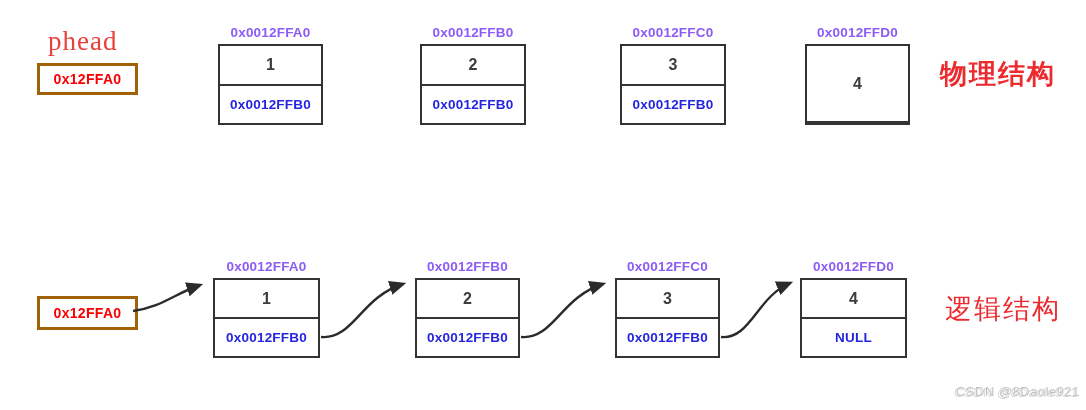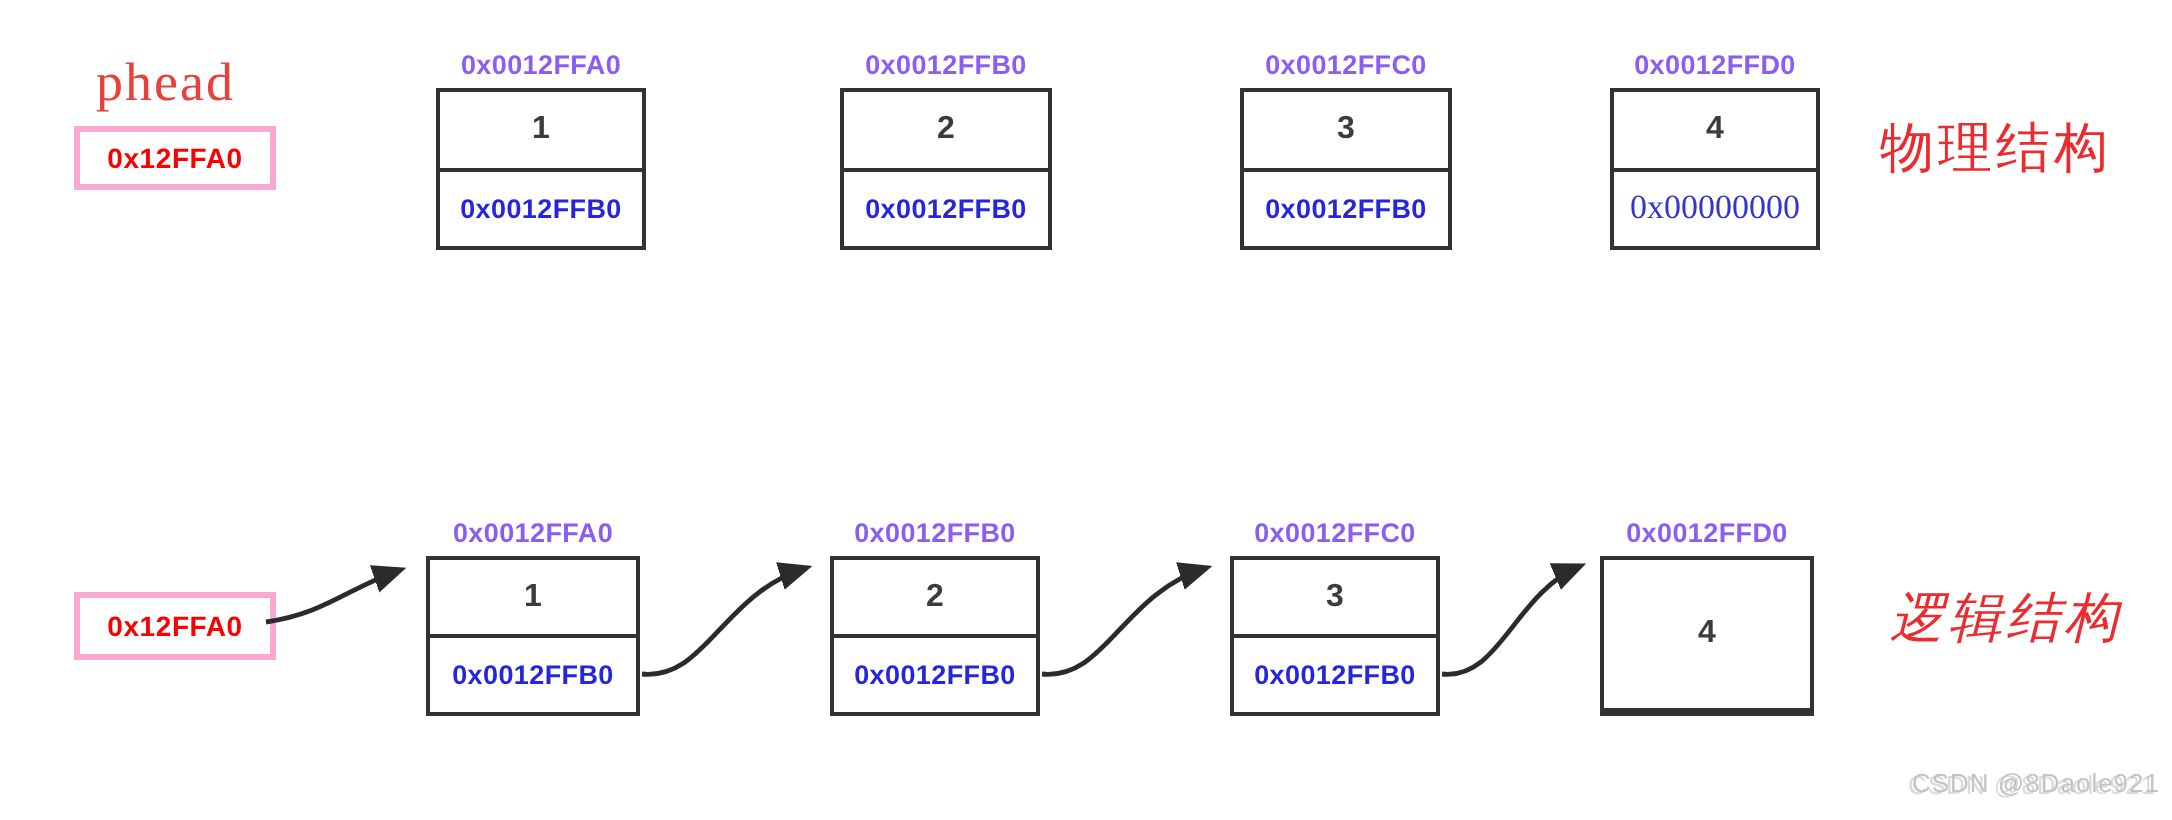--- a/index.html
+++ b/index.html
@@ -12,21 +12,21 @@
   }
   .abs{position:absolute;}
 
   
   .phead-label{
     font-family:"Liberation Serif","DejaVu Serif",serif;
     font-size:27px;color:#e8403a;letter-spacing:1px;
   }
   
   .phead-box{
-    border:3px solid #f9a8d4;background:#fff;
+    border:3px solid #a16207;background:#fff;
     width:95px;height:26px;
     display:flex;align-items:center;justify-content:center;
   }
   .phead-box span{
     color:#fa0000;font-weight:bold;font-size:14px;letter-spacing:.3px;
   }
 
   
   .node{position:absolute;width:105px;}
   .addr{
@@ -114,27 +114,24 @@
         </div>
     </div>
   </div>
 
   <div class="node" style="left:805px;top:44px;">
     <div class="addr">0x0012FFD0</div>
     <div class="box">
       <div class="cell value-cell">
           <span>4</span>
         </div>
-      <div class="cell pointer-cell serif">
-          <span>0x00000000</span>
-        </div>
     </div>
   </div>
 
-  <div class="abs section-label" style="left:940px;top:56px;">物理结构</div>
+  <div class="abs section-label" style="left:940px;top:56px;font-weight:bold;">物理结构</div>
 
   <div class="abs phead-box" style="left:37px;top:296px;height:28px;">
     <span>0x12FFA0</span>
   </div>
 
   <div class="node" style="left:213px;top:278px;width:107px;">
     <div class="addr">0x0012FFA0</div>
     <div class="box" style="height:80px;">
       <div class="cell value-cell">
           <span>1</span>
@@ -168,24 +165,27 @@
         </div>
     </div>
   </div>
 
   <div class="node" style="left:800px;top:278px;width:107px;">
     <div class="addr">0x0012FFD0</div>
     <div class="box" style="height:80px;">
       <div class="cell value-cell">
           <span>4</span>
         </div>
+      <div class="cell pointer-cell">
+          <span>NULL</span>
+        </div>
     </div>
   </div>
 
-  <div class="abs section-label" style="left:945px;top:291px;font-style:italic;">逻辑结构</div>
+  <div class="abs section-label" style="left:945px;top:291px;">逻辑结构</div>
 
   <svg id="arrows" width="1086" height="410" viewBox="0 0 1086 410">
     <defs>
       <marker id="ah" markerWidth="8" markerHeight="7" refX="5.6" refY="3" orient="auto">
         <path d="M0,0 L7,3 L0,6 Z" fill="#2b2b2b"></path>
       </marker>
     </defs>
     <path d="M 133 311 C 162 307, 174 294, 200 285" fill="none" stroke="#2b2b2b" stroke-width="2.4" marker-end="url(#ah)"></path>
     <path d="M 321 337 C 353 340, 361 297, 403 284" fill="none" stroke="#2b2b2b" stroke-width="2.4" marker-end="url(#ah)"></path>
     <path d="M 521 337 C 553 340, 561 297, 603 284" fill="none" stroke="#2b2b2b" stroke-width="2.4" marker-end="url(#ah)"></path>

